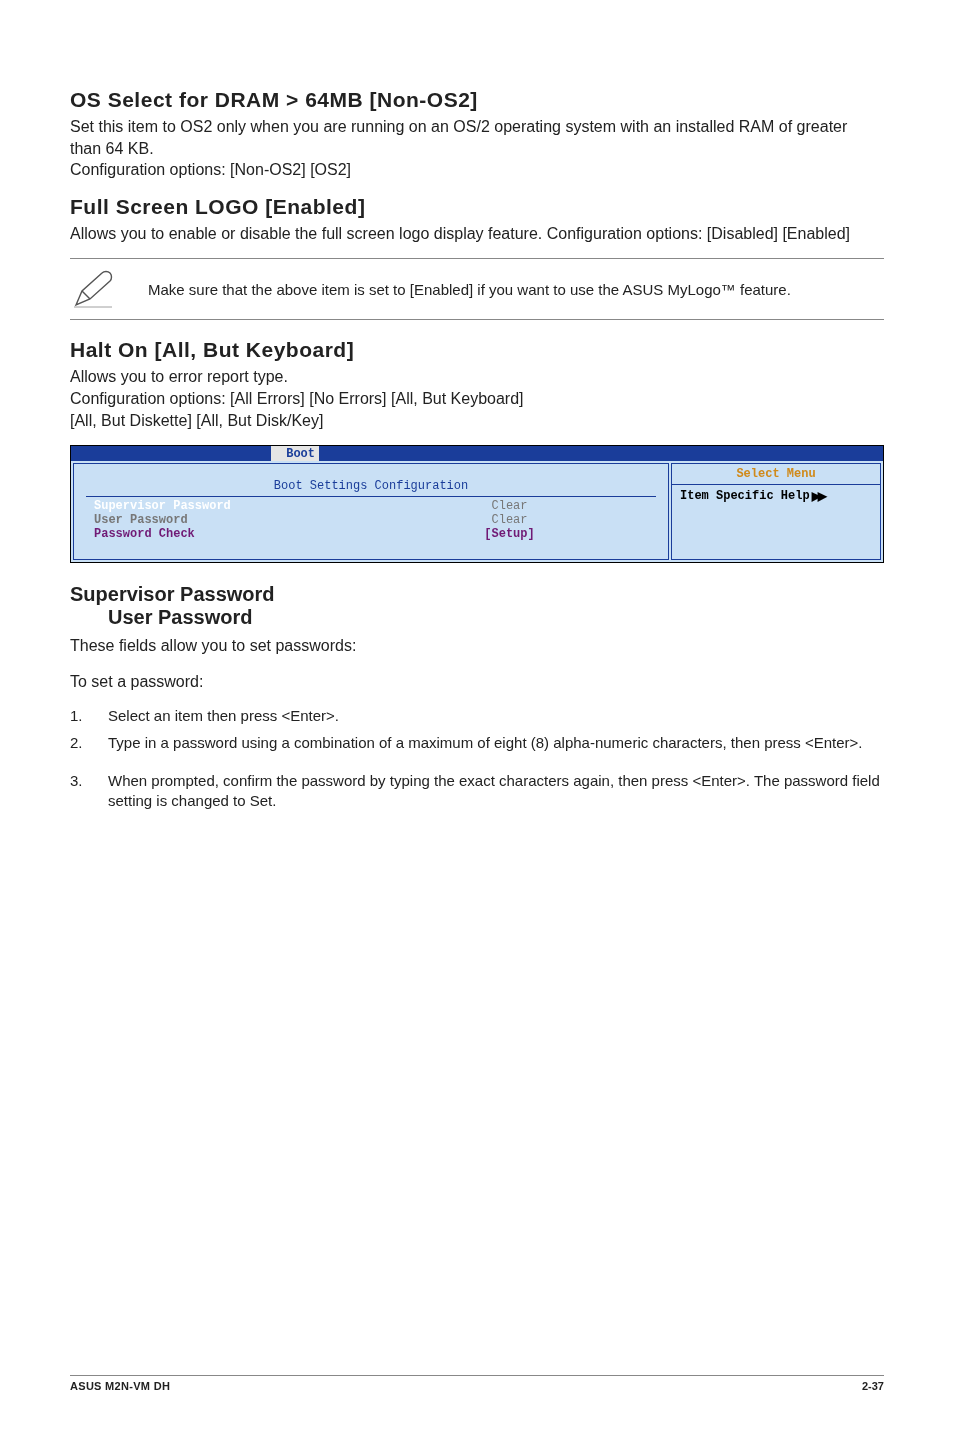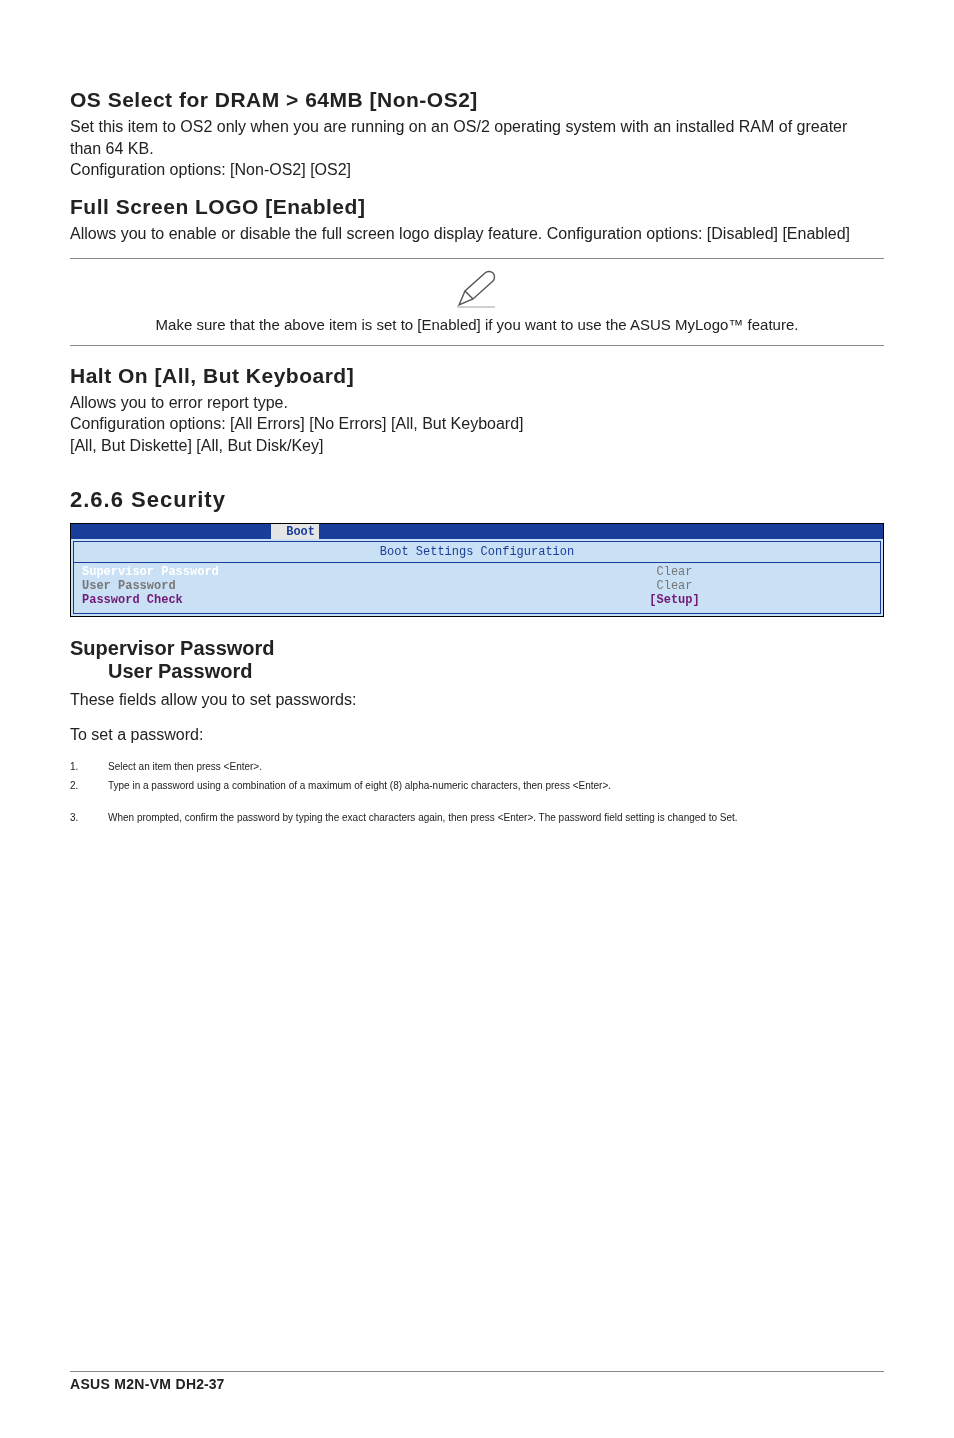--- a/index.html
+++ b/index.html
@@ -35,23 +35,22 @@
     line-height: 1.35;
     margin: 0 11px 14px 0;
   }
   .hr {
     border-top: 1px solid #888;
     margin: 10px 0;
   }
   .note-block {
     display: flex;
     align-items: center;
-    gap: 6px;
-    margin: 0;
-    flex-direction: column;
+    gap: 30px;
+    margin: 0;
   }
   .pen-icon {
     flex: 0 0 auto;
     width: 48px;
     display: flex;
     align-items: center;
     justify-content: center;
   }
   .note-text {
     font-size: 15px;
@@ -84,21 +83,21 @@
     padding: 1px 4px 0 8px;
   }
   .bios-body {
     display: flex;
     background: #c9e0f5;
   }
   .bios-left {
     flex: 1;
     border: 1px solid #1a3d9a;
     margin: 2px;
-    padding: 0;
+    padding: 12px;
   }
   .bios-subheader {
     color: #1a3d9a;
     text-align: center;
     padding: 3px 0;
     border-bottom: 1px solid #1a3d9a;
     font-weight: normal;
   }
   .bios-rows {
     padding: 2px 8px 6px 8px;
@@ -157,42 +156,43 @@
     font-family: "Arial Black", Arial, sans-serif;
   }
 
   ol {
     padding-left: 0;
     margin: 0;
     list-style: none;
     counter-reset: li;
   }
   ol li {
-    font-size: 10px;
+    font-size: 15px;
     line-height: 1.35;
     margin-bottom: 6px;
     padding-left: 38px;
     position: relative;
   }
   ol li::before {
     counter-increment: li;
     content: counter(li) ".";
     position: absolute;
     left: 0;
     top: 0;
   }
   ol li.gap { margin-top: 18px; }
 
   .footer {
     position: absolute;
     left: 70px;
     right: 70px;
     bottom: 46px;
     display: flex;
-    font-size: 14px;
+    justify-content: space-between;
+    font-size: 11px;
     border-top: 1px solid #888;
     padding-top: 4px;
     font-weight: bold;
   }
   .footer span:first-child { letter-spacing: 0.3px; }
 </style>
 </head>
 <body>
 
 <div class="page">
@@ -215,21 +215,20 @@
     </div>
     <div class="note-text">Make sure that the above item is set to [Enabled] if you want to use the ASUS MyLogo™ feature.</div>
   </div>
   <div class="hr"></div>
 
   <h3 class="heading" style="margin-top:18px">Halt On [All, But Keyboard]</h3>
   <p class="body" style="white-space:pre-line">Allows you to error report type.
 Configuration options: [All Errors] [No Errors] [All, But Keyboard]
 [All, But Diskette] [All, But Disk/Key]</p>
 
-  <h3 class="section">2.6.6  Security</h3>
 
   <div class="bios">
     <div class="bios-tabs">
       <div class="bios-tab-spacer-left"></div>
       <div class="bios-tab">&nbsp;<span>Boot</span></div>
     </div>
     <div class="bios-body">
       <div class="bios-left">
         <div class="bios-subheader">Boot Settings Configuration</div>
         <div class="bios-rows">
@@ -240,20 +239,27 @@
           <div class="bios-row">
             <span>User Password</span>
               <span>Clear</span>
           </div>
           <div class="bios-row link">
             <span>Password Check</span>
               <span>[Setup]</span>
           </div>
         </div>
       </div>
+      <div class="bios-right">
+        <div class="help-title">Select Menu</div>
+        <div class="help-body">
+          <span>Item Specific Help</span>
+            <span class="arrows">▶▶</span>
+        </div>
+      </div>
     </div>
   </div>
 
   <div class="sub-heading-block">
     <div class="top-sub-heading">Supervisor Password</div>
     <div class="indent-heading">User Password</div>
   </div>
   <p class="body">These fields allow you to set passwords:</p>
   <p class="body">To set a password:</p>
 

